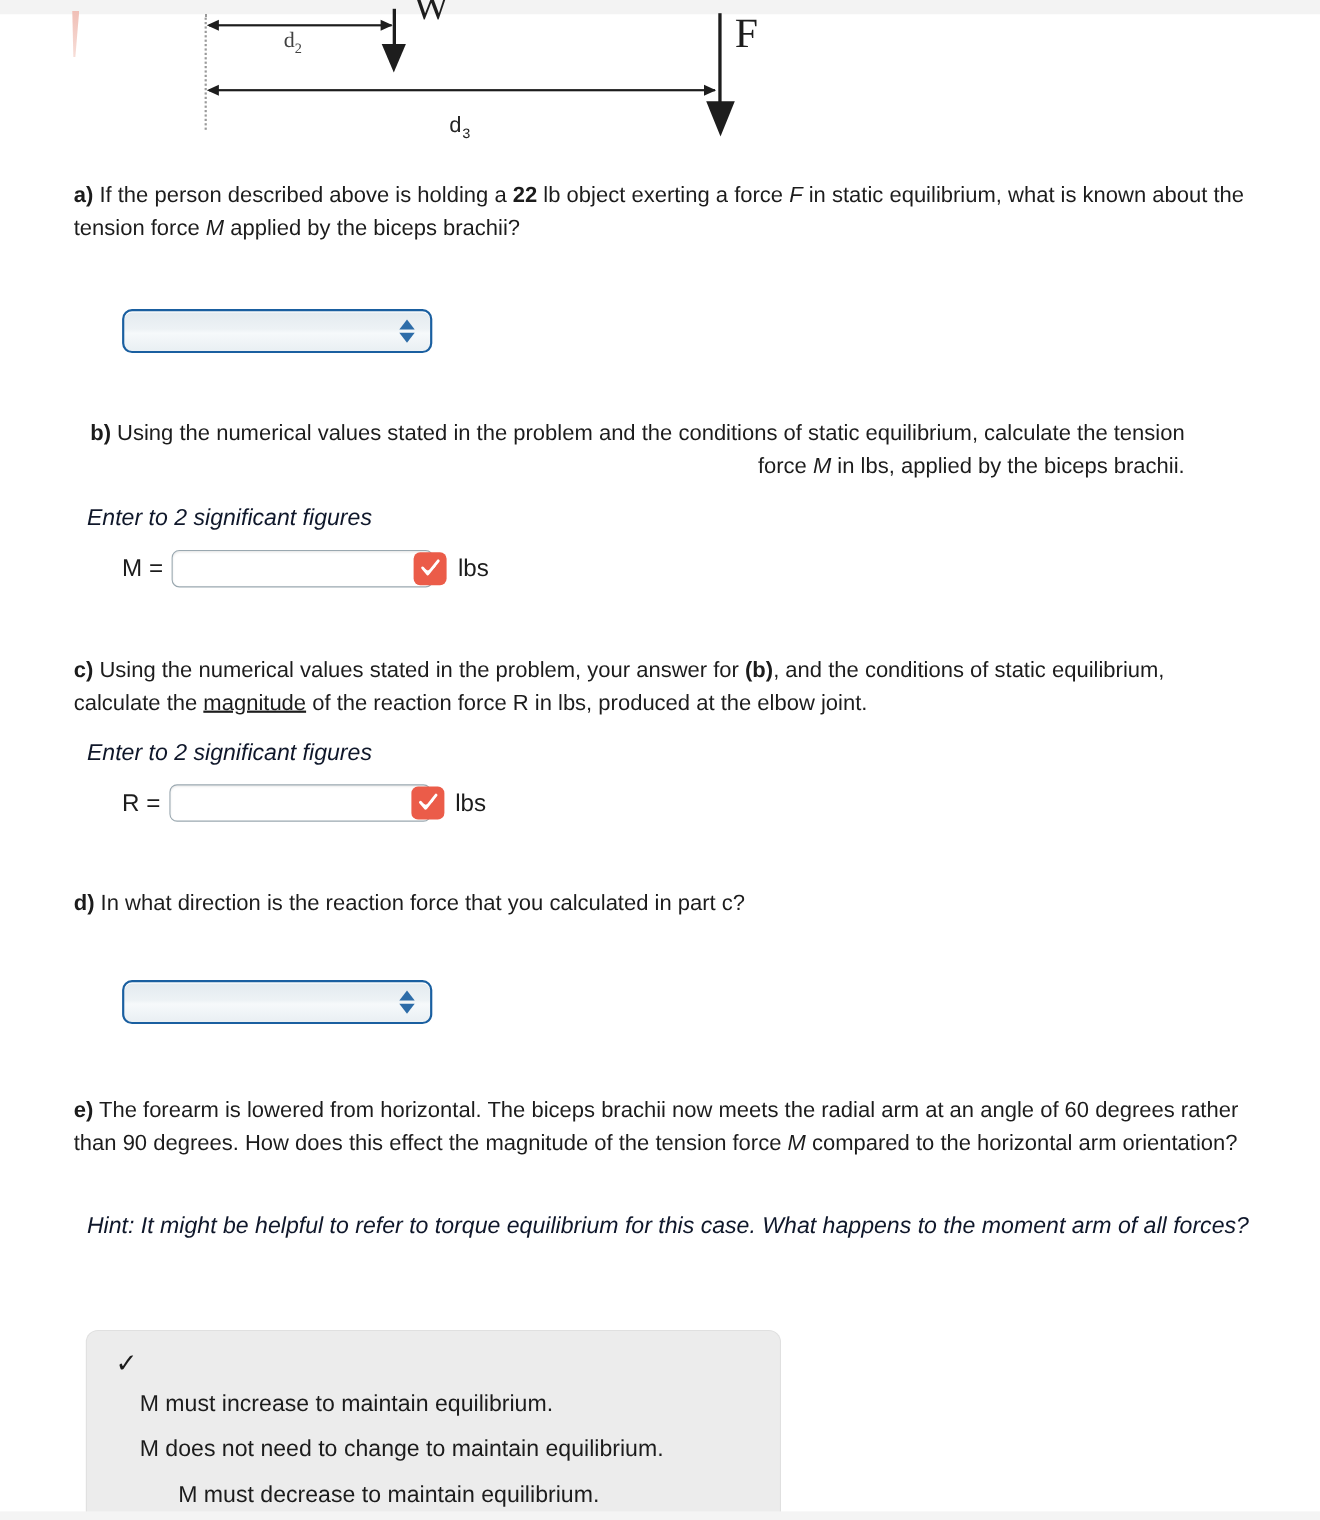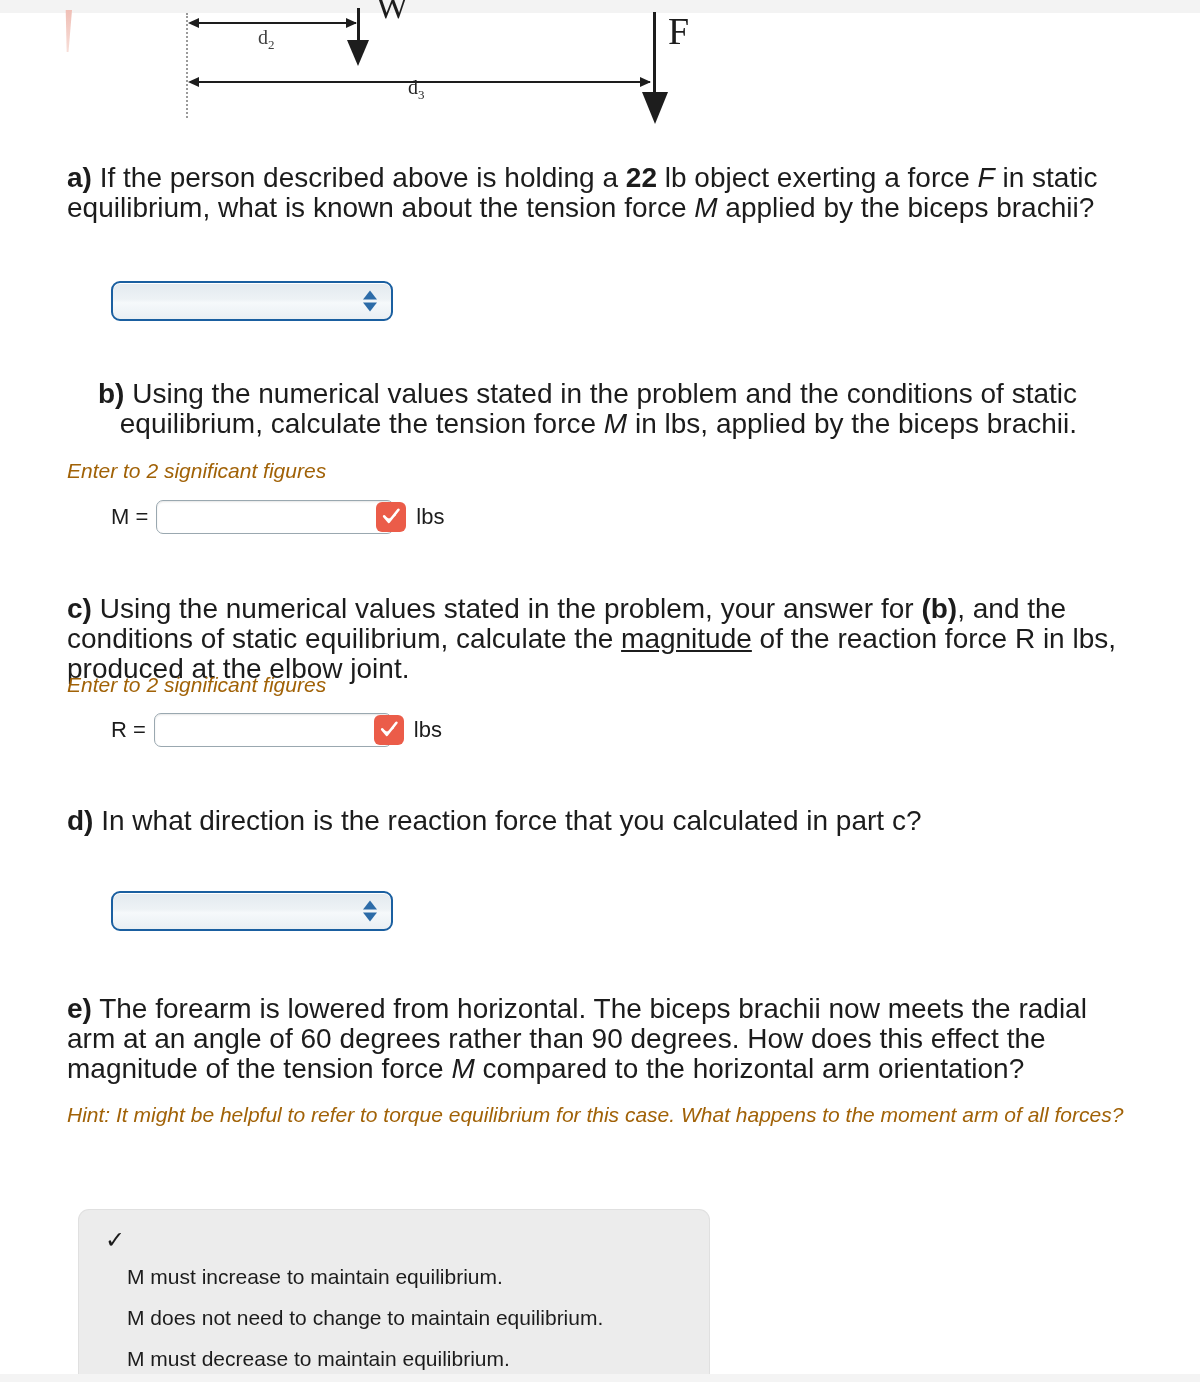--- a/index.html
+++ b/index.html
@@ -78,21 +78,21 @@
     border-top: 5px solid transparent;
     border-bottom: 5px solid transparent;
     border-left: 11px solid #1d1d1d;
   }
   .d2-ah-l { left: 188px; top: 18px; }
   .d2-ah-r { left: 346px; top: 18px; }
   .d3-ah-l { left: 188px; top: 77px; }
   .d3-ah-r { left: 640px; top: 77px; }
 
   .lbl-d2 { position: absolute; left: 258px; top: 26px; font-family: "Liberation Serif", serif; font-size: 20px; color: #404040; }
-  .lbl-d3 { position: absolute; left: 408px; top: 76px; font-family: Liberation Serif, serif; font-size: 20px; color: #242424; }
+  .lbl-d3 { position: absolute; left: 408px; top: 104px; font-family: Liberation Mono, monospace; font-size: 20px; color: #242424; }
   .lbl-d2 sub, .lbl-d3 sub { font-size: 13px; }
 
   .vec-w {
     position: absolute;
     left: 357px; top: 8px;
     width: 0; height: 38px;
     border-left: 3px solid #1d1d1d;
   }
   .vec-w-head {
     position: absolute;
@@ -127,33 +127,34 @@
     position: absolute;
     left: 668px; top: 9px;
     font-family: "Liberation Serif", serif;
     font-size: 38px;
     color: #1d1d1d;
   }
 
   
   .qtext {
     position: absolute;
-    font-size: 28px;
+    font-size: 20px;
     line-height: 30px;
     color: #1c1c1c;
   }
   .qtext b { font-weight: bold; }
   .qtext i { font-style: italic; }
   .qtext u { text-decoration: underline; }
   .hint, .subnote {
     position: absolute;
     font-size: 21px;
     line-height: 30px;
     font-style: italic;
-    color: #a16207;
+    color: #0f172a;
+    margin-left: 12px;
   }
 
   .q-a { left: 67px; top: 163px; width: 1085px; }
   .q-b { left: 67px; top: 379px; width: 1010px; text-align: right; }
   .note-b { left: 67px; top: 456px; width: 500px; }
   .q-c { left: 67px; top: 594px; width: 1075px; }
   .note-c { left: 67px; top: 670px; width: 500px; }
   .q-d { left: 67px; top: 806px; width: 900px; }
   .q-e { left: 67px; top: 994px; width: 1075px; }
   .hint-e { left: 67px; top: 1100px; width: 1075px; }
@@ -269,21 +270,21 @@
   .option-item {
     position: absolute;
     left: 127px;
     font-size: 21px;
     line-height: 26px;
     color: #1c1c1c;
     white-space: nowrap;
   }
   .opt-0 { top: 1264px; }
   .opt-1 { top: 1305px; }
-  .opt-2 { top: 1346px; }
+  .opt-2 { top: 1346px; margin-left: 35px; }
 </style>
 </head>
 <body>
 
 <div class="page">
 
   <div class="top-strip"></div>
 
   <div class="figure">
     <div class="arm-frag"></div>

